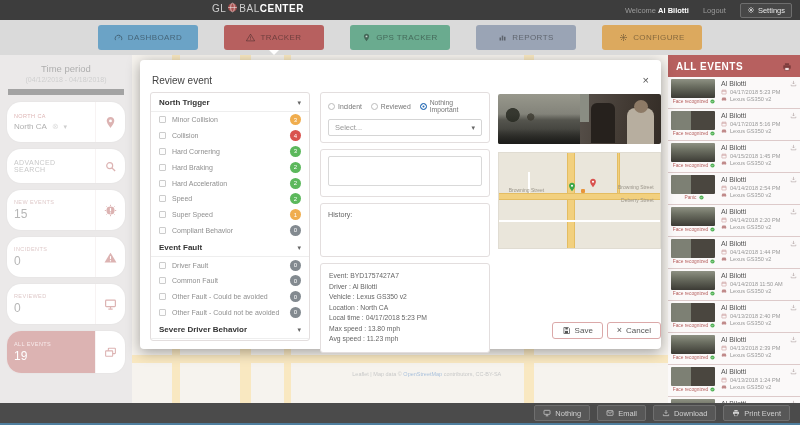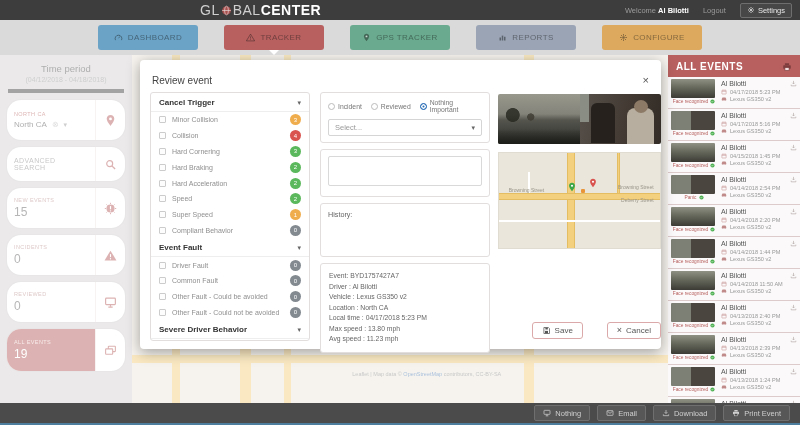--- a/index.html
+++ b/index.html
@@ -2,21 +2,21 @@
 <html><head>
 <meta charset="utf-8">
 <style>
   * { box-sizing: border-box; margin: 0; padding: 0; }
   html,body { width:800px; height:425px; overflow:hidden; }
   body { position:relative; font-family:"Liberation Sans", sans-serif; background:#e8e8e8; }
   svg.ic { display:inline-block; vertical-align:middle; }
 
   
   #header { position:absolute; left:0; top:0; width:800px; height:20px; background:#3d3d3d; z-index:30; }
-  .logo { position:absolute; left:200px; top:2px; color:#cfcfcf; font-size:14px; letter-spacing:.5px; }
+  .logo { position:absolute; left:212px; top:2px; color:#cfcfcf; font-size:10px; letter-spacing:.5px; }
   .logo b { color:#fff; }
   .logo svg { width:11px; height:11px; margin:0 1px; vertical-align:-1px; }
   .hdr-right { position:absolute; right:8px; top:0; height:20px; display:flex; align-items:center; gap:14px; font-size:7.5px; }
   .welcome { color:#9a9a9a; }
   .welcome b { color:#fff; }
   .logout { color:#9a9a9a; }
   .settings-btn { border:1px solid #6e6e6e; border-radius:2px; color:#e6e6e6; padding:2px 6px; display:flex; align-items:center; gap:3px; background:#474747; }
   .settings-btn svg { width:8px; height:8px; }
 
   
@@ -32,21 +32,21 @@
 
   
   #bg-map { position:absolute; left:132px; top:55px; width:536px; height:348px; background:#ece7dc; z-index:1; overflow:hidden; }
   .bg-road-v { position:absolute; top:0; bottom:0; background:#f2d07e; }
   .bg-road-h { position:absolute; left:0; right:0; background:#f2d07e; }
   .attribution { position:absolute; left:55%; bottom:26px; transform:translateX(-50%); font-size:5.5px; color:#8a8a8a; white-space:nowrap; }
   .attribution i { color:#4a7bb5; font-style:normal; }
 
   
   #sidebar { position:absolute; left:0; top:55px; width:132px; height:348px; background:#d6d2d2; z-index:2; }
-  .tp { text-align:center; padding:8px 6px 6px; border-bottom:4px solid #404040; margin:0 8px; }
+  .tp { text-align:center; padding:8px 6px 6px; border-bottom:6px solid #404040; margin:0 8px; }
   .tp-title { font-size:9.5px; color:#555; }
   .tp-range { font-size:7px; color:#999; margin-top:2px; }
   .side-card { display:flex; background:#fff; border-radius:14px; margin:7px 7px 0; height:40px; overflow:hidden; box-shadow:0 0 2px rgba(0,0,0,.12); }
   .sc-main { flex:1; padding:5px 7px; display:flex; flex-direction:column; justify-content:center; }
   .sc-icon { width:30px; border-left:1px solid #eee6e6; display:flex; align-items:center; justify-content:center; color:#b7605f; }
   .sc-icon svg { width:13px; height:13px; }
   .sc-label { font-size:5.5px; letter-spacing:.4px; color:#b98a8a; text-transform:uppercase; }
   .sc-value { font-size:12px; color:#666; margin-top:2px; }
   .region-row { display:flex; align-items:center; gap:5px; font-size:8px; color:#555; margin-top:3px; }
   .region-row .clear { color:#b9b9b9; font-size:8px; }
@@ -112,21 +112,21 @@
 
   
   .mini-map { position:absolute; left:0; top:60px; width:163px; height:97px; background:#eae6db; border:1px solid #e0dcd2; overflow:hidden; }
   .mm-road-v { position:absolute; top:0; bottom:0; background:#f2d07e; border-left:1px solid #e4bd62; border-right:1px solid #e4bd62; }
   .mm-road-h { position:absolute; left:0; right:0; background:#f2d07e; border-top:1px solid #e4bd62; border-bottom:1px solid #e4bd62; }
   .mm-road-thin { position:absolute; background:#fff; }
   .mm-label { position:absolute; font-size:5px; color:#9a958a; white-space:nowrap; }
   .mm-pin { position:absolute; width:10px; height:10px; }
   .mm-dot { position:absolute; width:4px; height:4px; background:#e8953a; border-radius:1px; }
 
-  .m-actions { position:absolute; right:0; bottom:2px; display:flex; gap:24px; }
+  .m-actions { position:absolute; right:0; bottom:2px; display:flex; gap:4px; }
   .m-btn { display:flex; align-items:center; gap:4px; background:#fff; border:1px solid #dba9a9; border-radius:3px; padding:3px 9px; font-size:8px; color:#555; font-family:"Liberation Sans",sans-serif; }
   .m-btn svg { width:9px; height:9px; }
   .m-btn .x-ico { font-size:9px; line-height:1; color:#555; }
 
   
   #events-panel { position:absolute; left:668px; top:55px; width:132px; height:348px; background:#f2ecec; z-index:8; overflow:hidden; }
   .ep-head { height:22px; background:#b7605f; display:flex; align-items:center; padding:0 8px; }
   .ep-title { color:#fff; font-size:10px; font-weight:bold; letter-spacing:.5px; }
   .ep-icon { margin-left:auto; color:#7e3c3c; }
   .ep-icon svg { width:10px; height:10px; }
@@ -346,21 +346,21 @@
 
 <div id="modal">
   <div class="m-head">
     <span class="m-title">Review event</span>
     <span class="m-close">×</span>
   </div>
   <div class="m-body">
 
     <div class="col-checks">
       <div class="sec-head">
-        <span class="sec-title">Cancel Trigger</span>
+        <span class="sec-title">North Trigger</span>
         <span class="sec-caret">▾</span>
       </div>
       <div class="cb-row">
           <span class="cb"></span>
           <span class="cb-label">Minor Collision</span>
           <span class="badge b-orange">3</span>
         </div>
       <div class="cb-row">
           <span class="cb"></span>
           <span class="cb-label">Collision</span>

